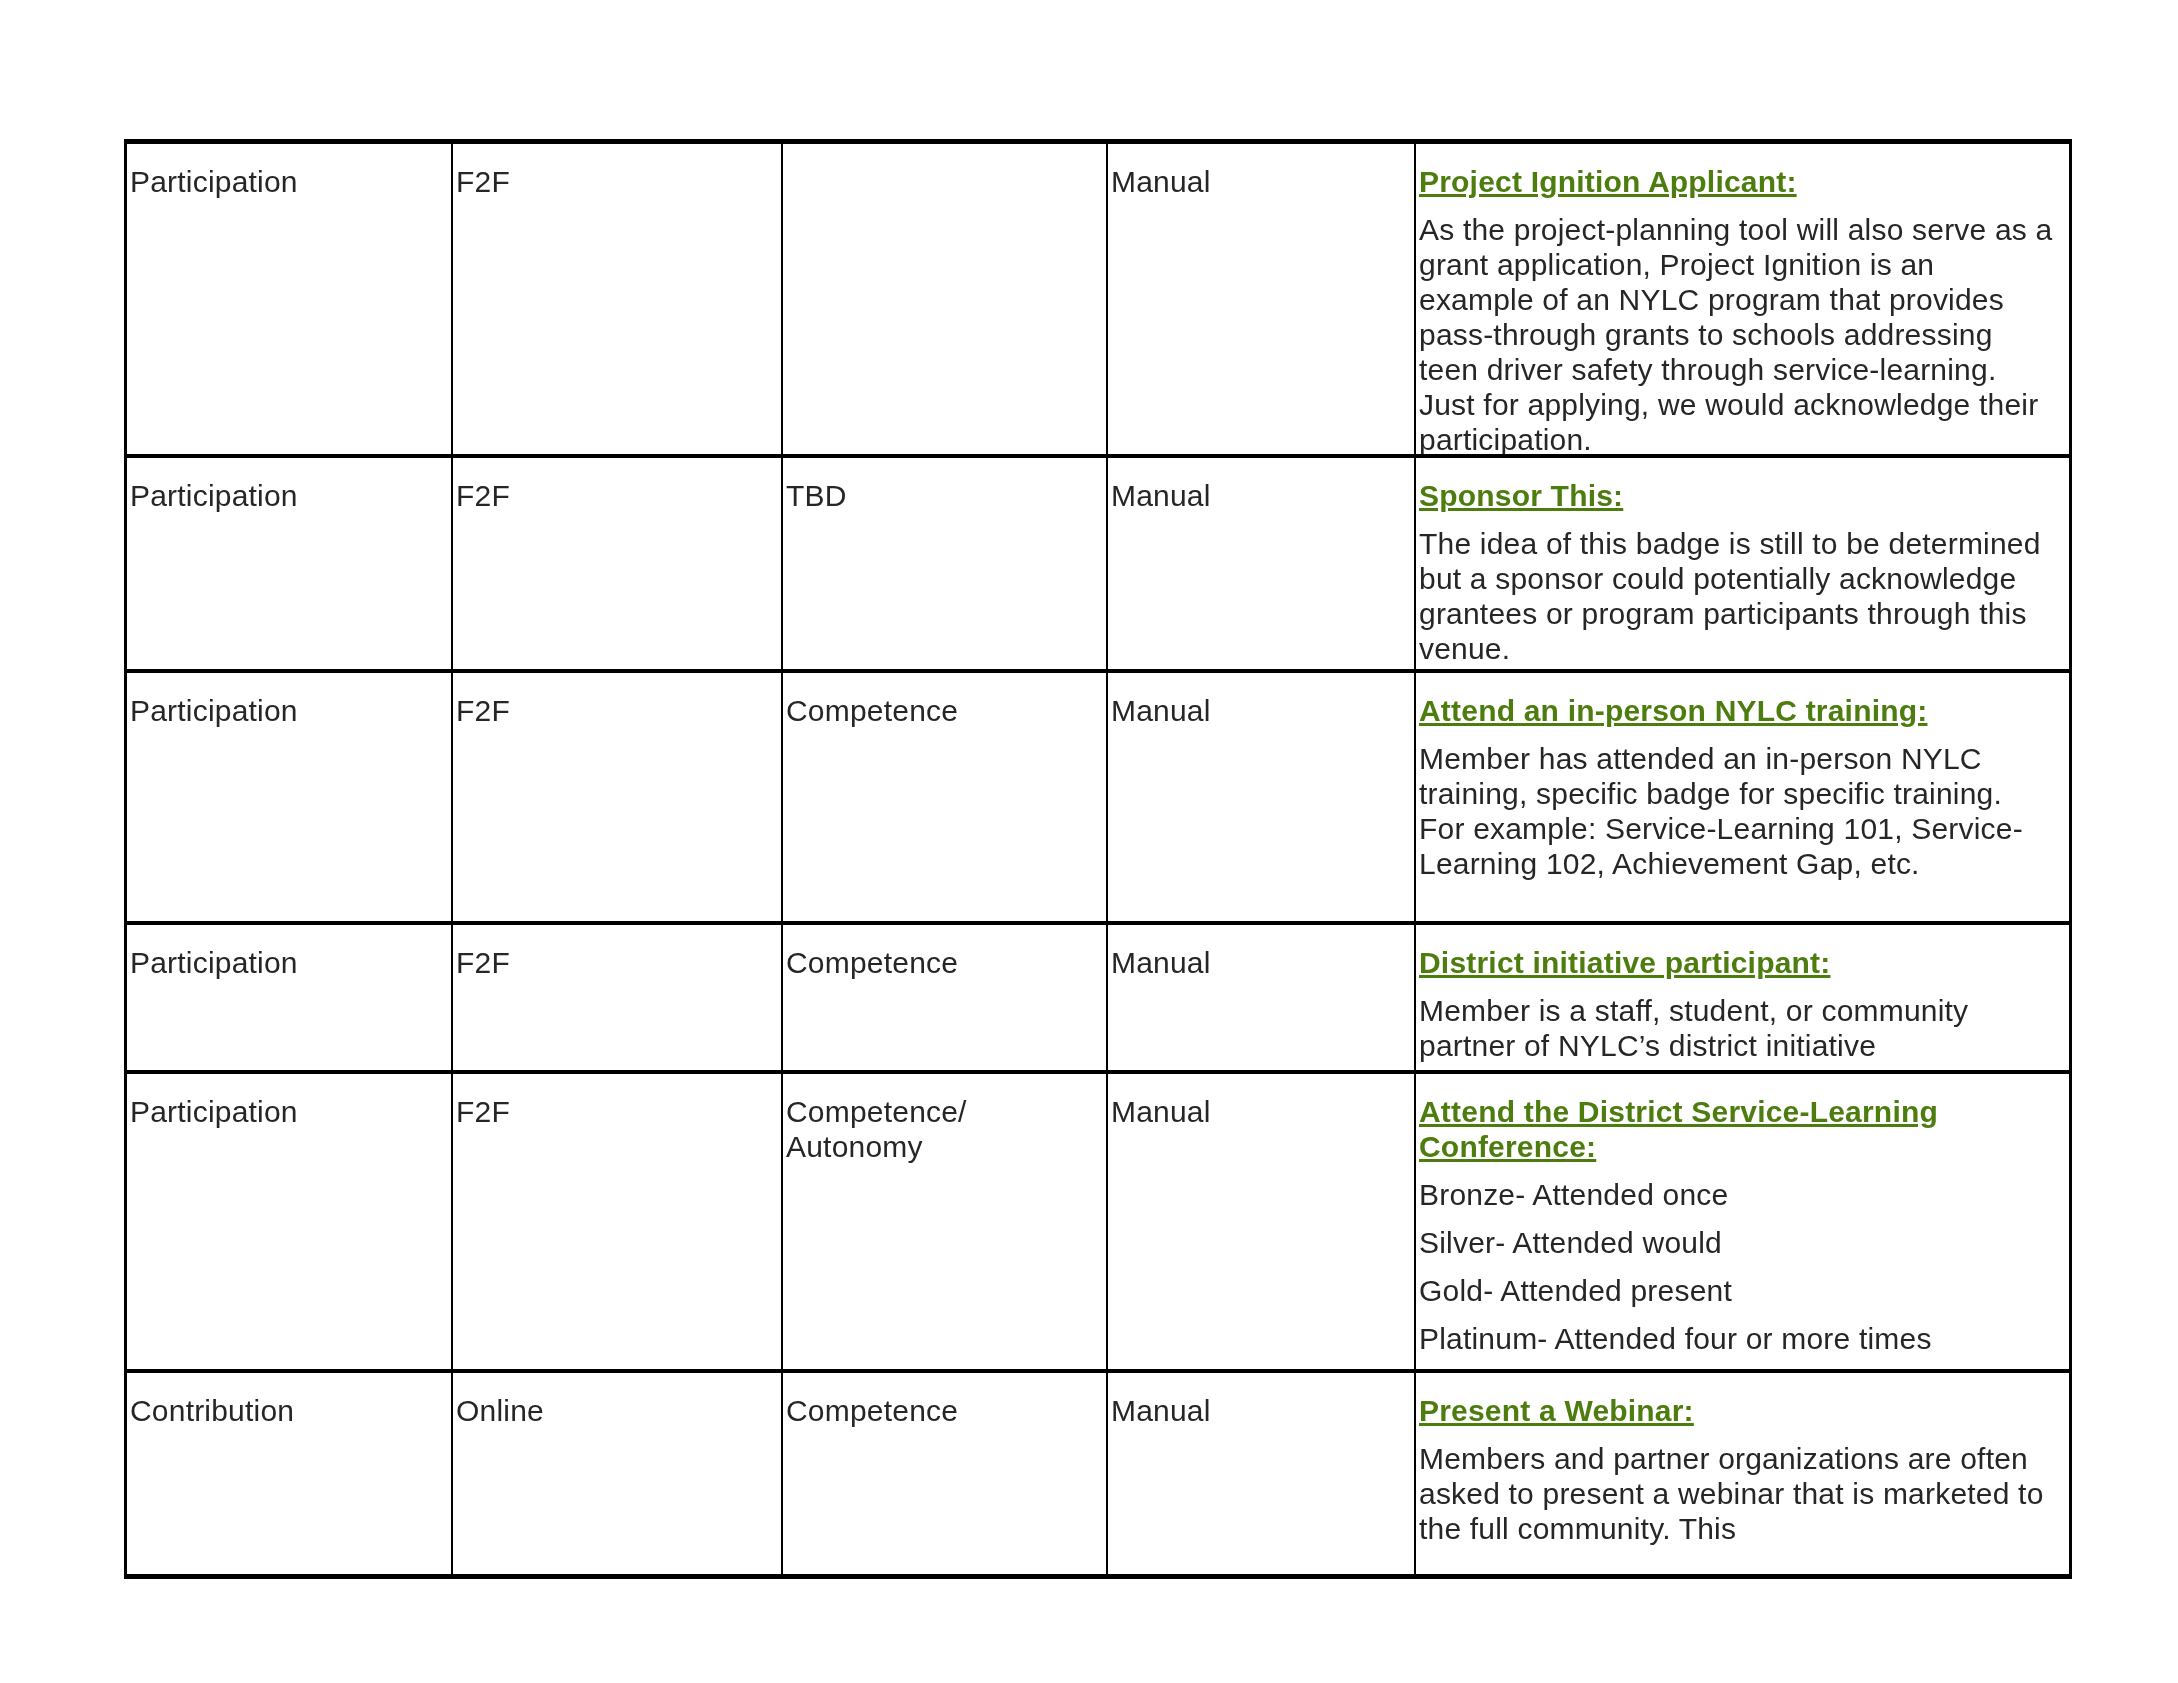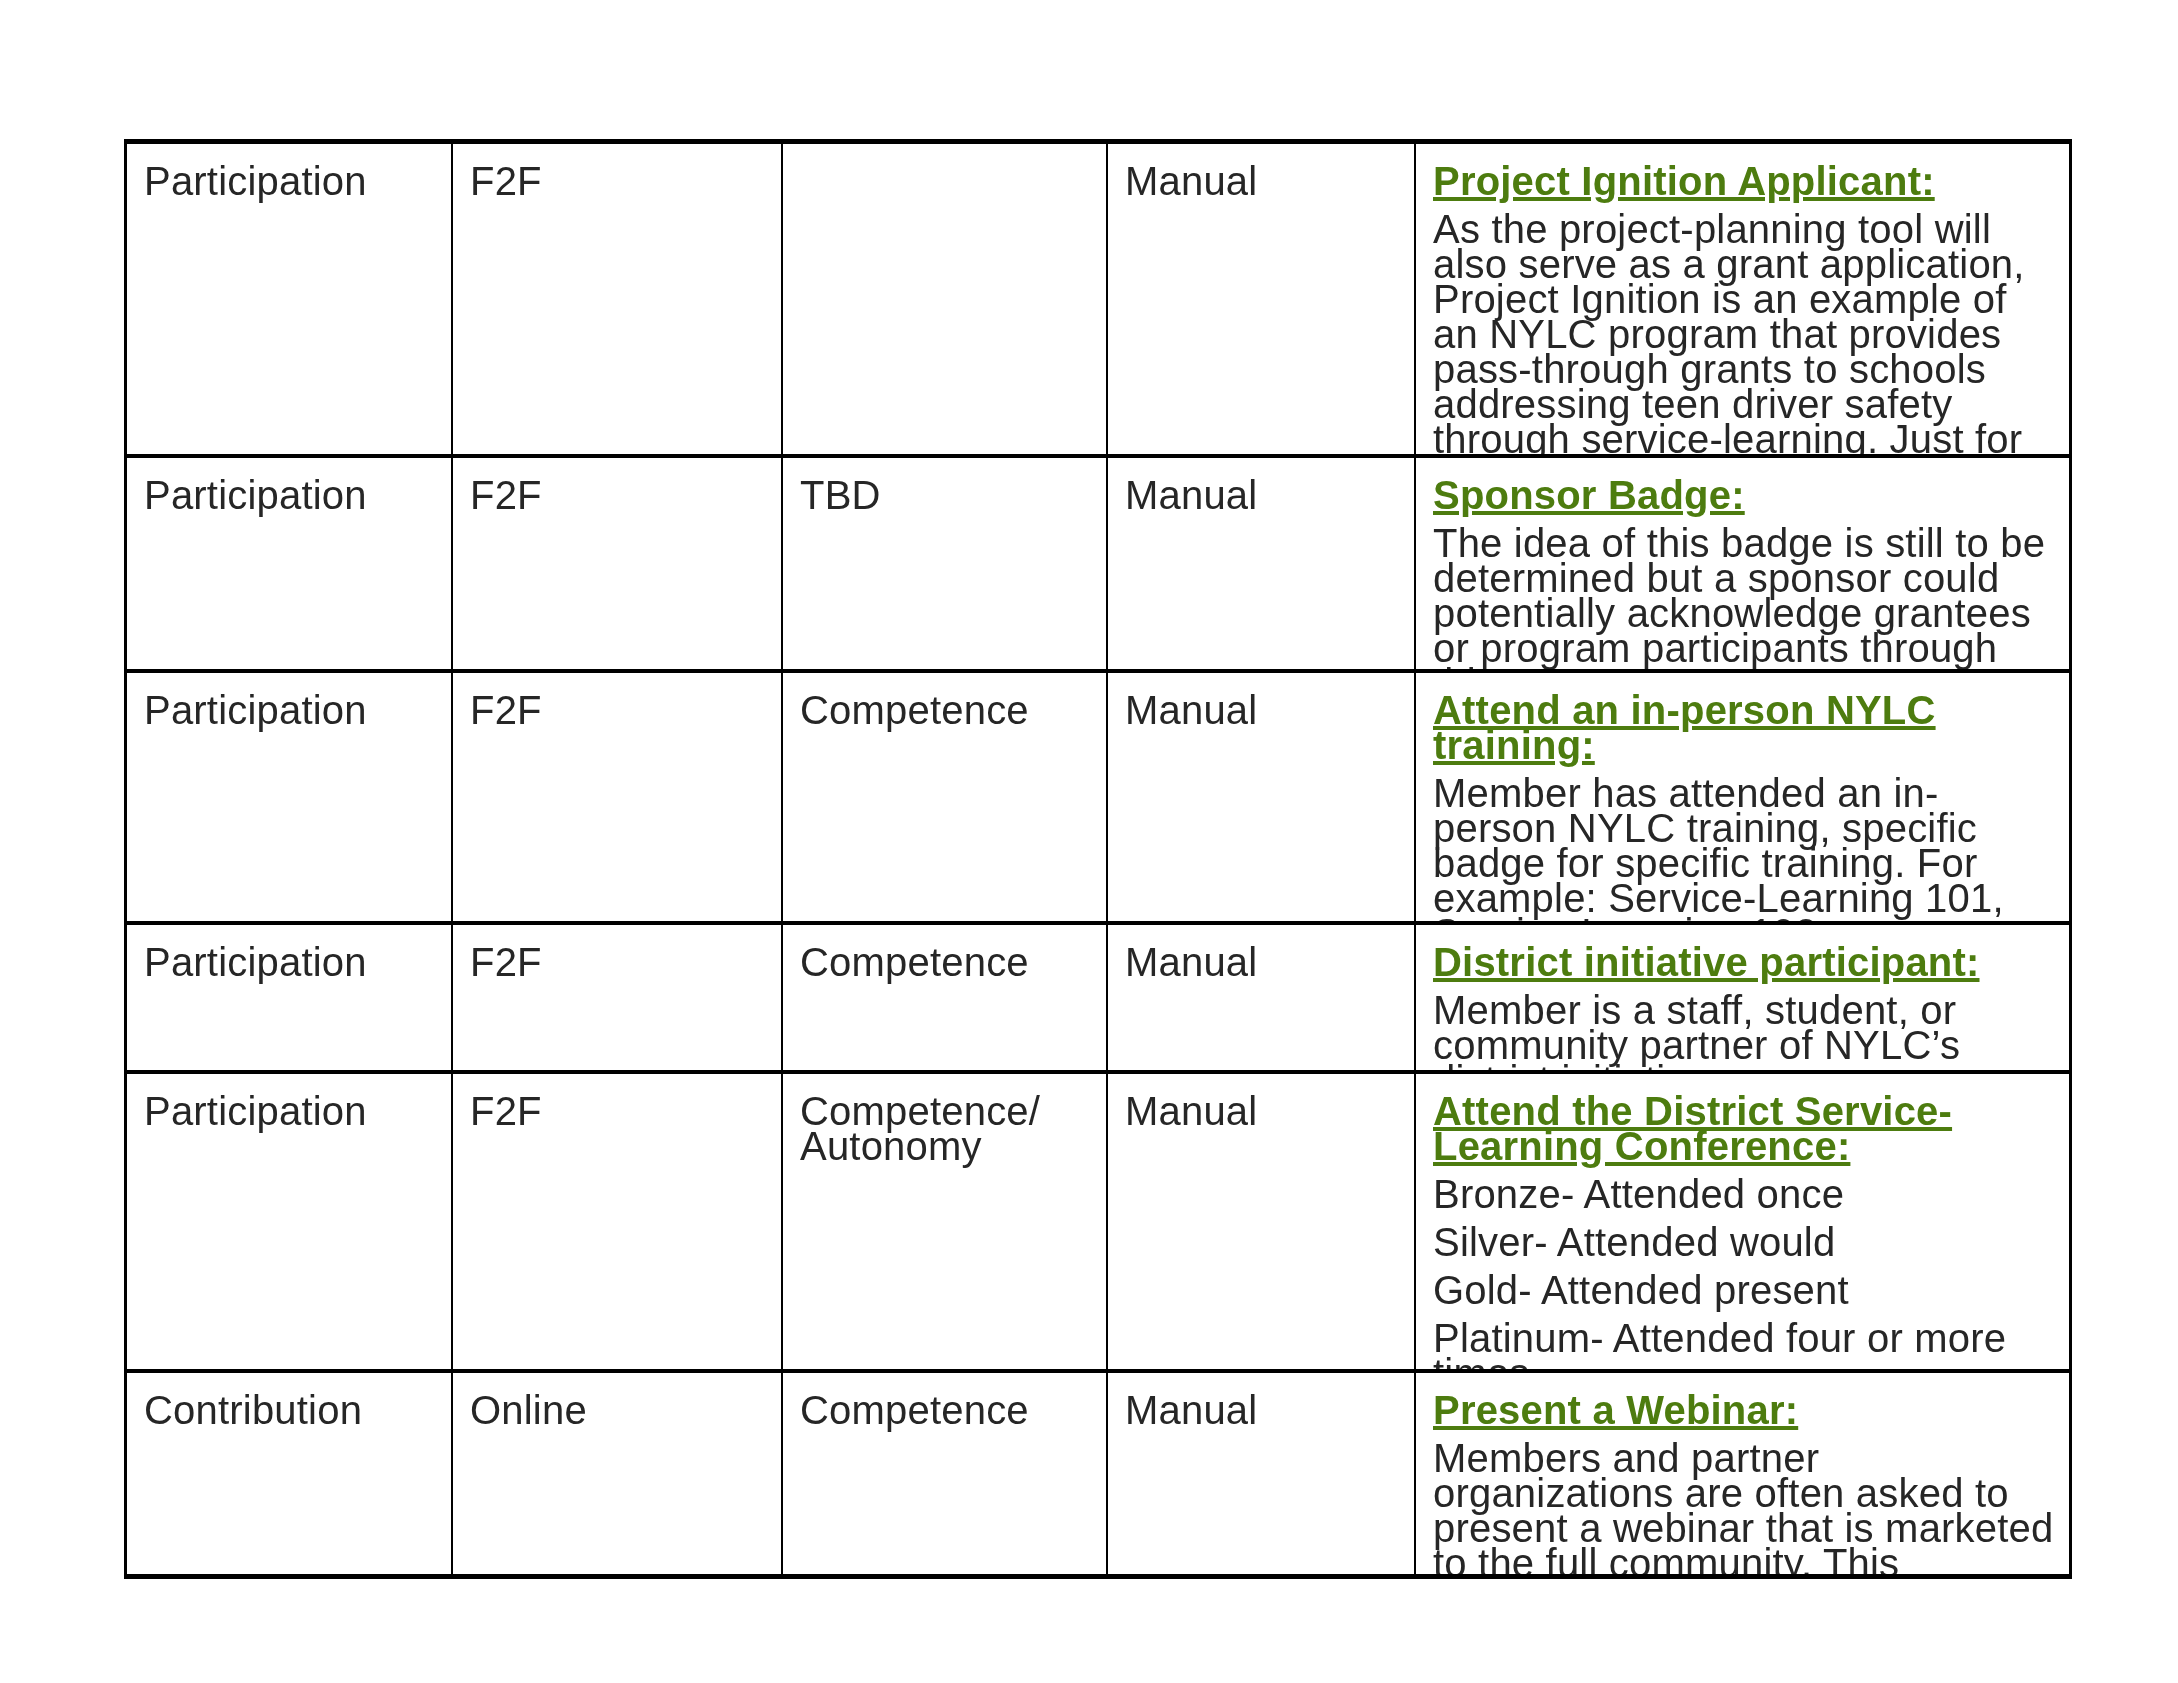--- a/index.html
+++ b/index.html
@@ -24,23 +24,23 @@
   }
   .t-row {
     display: grid;
     grid-template-columns: 324px 330px 325px 308px 656px;
     border-top: 4px solid #000;
     overflow: hidden;
   }
   .t-row:first-child { border-top: 0; }
   .t-cell {
     border-left: 2px solid #000;
-    padding: 20px 14px 0 17px;
+    padding: 20px 14px 0 3px;
     overflow: hidden;
-    font-size: 40px;
+    font-size: 30px;
     line-height: 35px;
     color: #262626;
     letter-spacing: 0.2px;
   }
   .t-cell:first-child { border-left: 0; }
   .t-cell p { margin: 0 0 13px 0; }
   .badge-title {
     font-weight: 700;
     color: #4d7c0f;
     margin: 0 0 14px 0;
@@ -79,21 +79,21 @@
       <div class="t-cell">
           <p>F2F</p>
         </div>
       <div class="t-cell">
           <p>TBD</p>
         </div>
       <div class="t-cell">
           <p>Manual</p>
         </div>
       <div class="t-cell">
-        <p class="badge-title">Sponsor Badge:</p>
+        <p class="badge-title">Sponsor This:</p>
         <p>The idea of this badge is still to be determined but a sponsor could potentially acknowledge grantees or program participants through this venue.</p>
       </div>
     </div>
 
     <div class="t-row" style="height:252px">
       <div class="t-cell">
           <p>Participation</p>
         </div>
       <div class="t-cell">
           <p>F2F</p>

